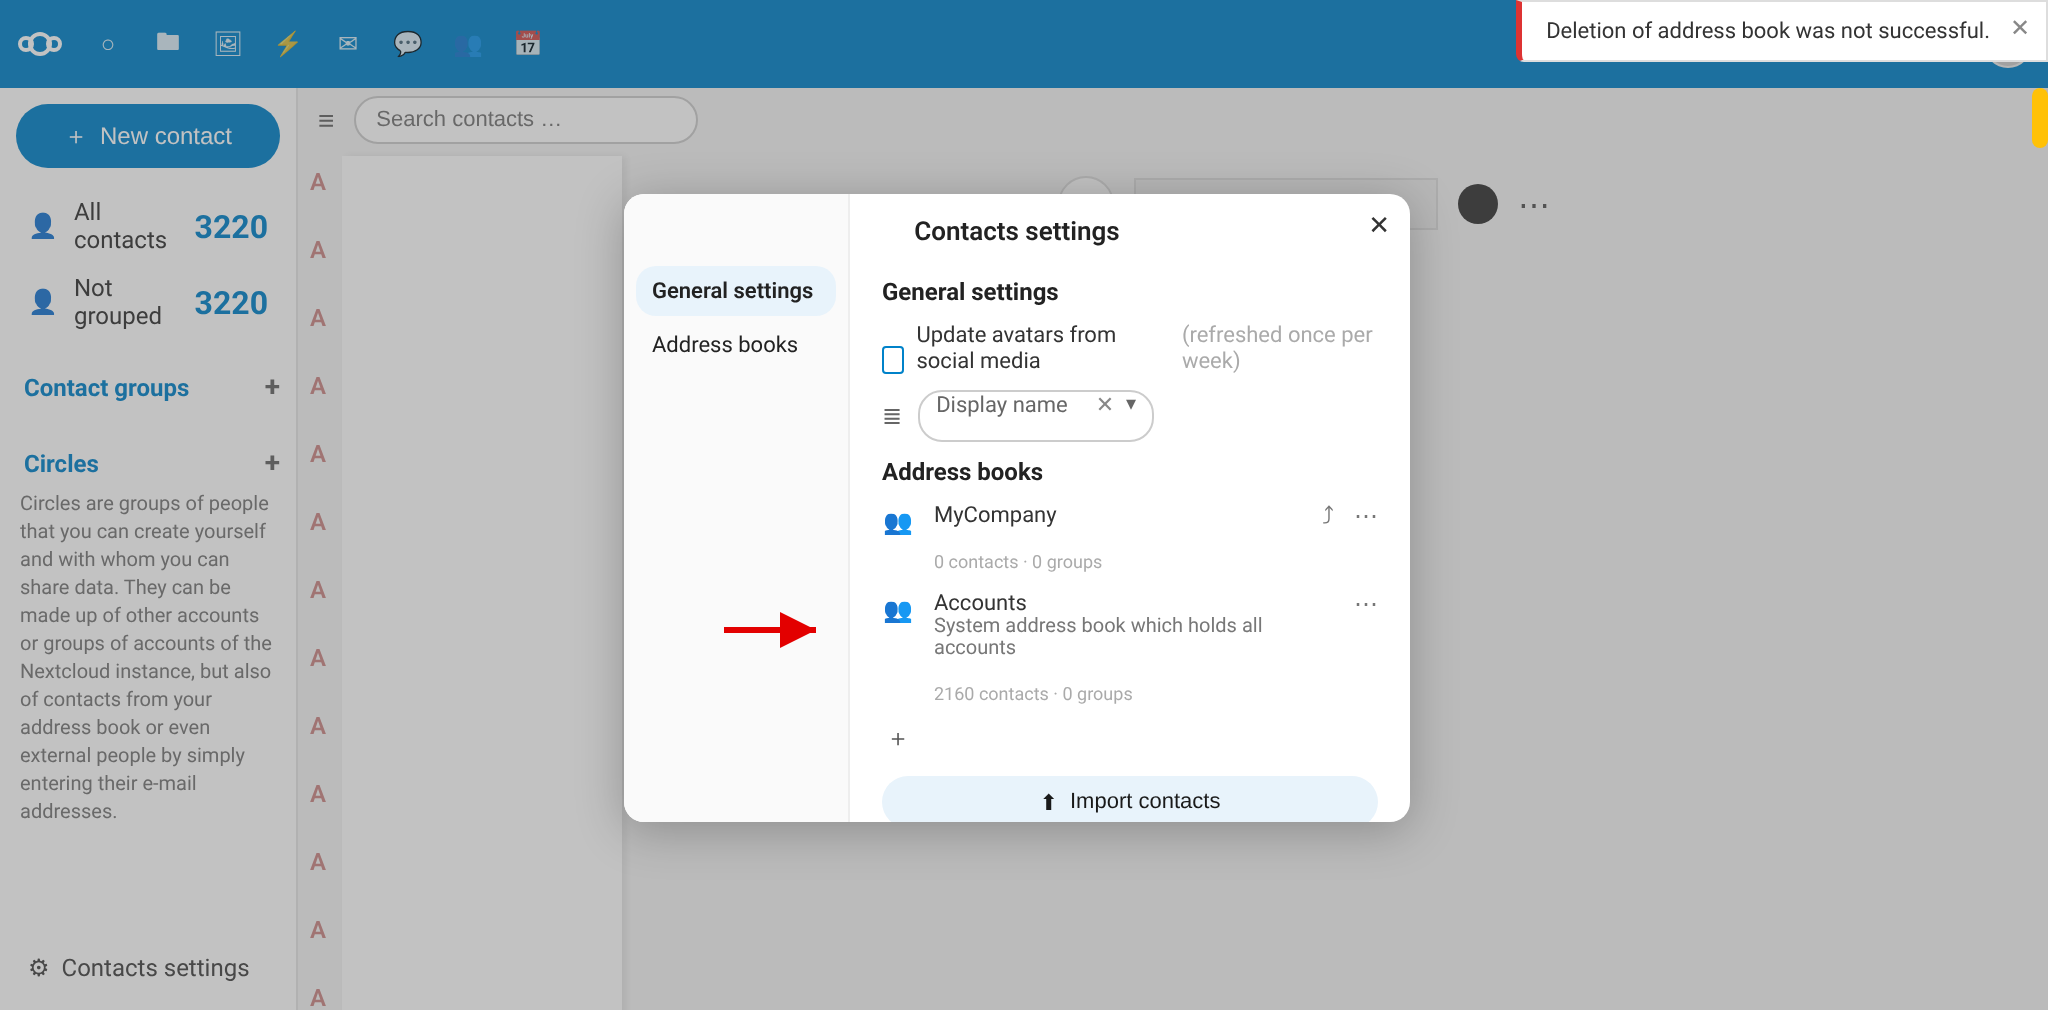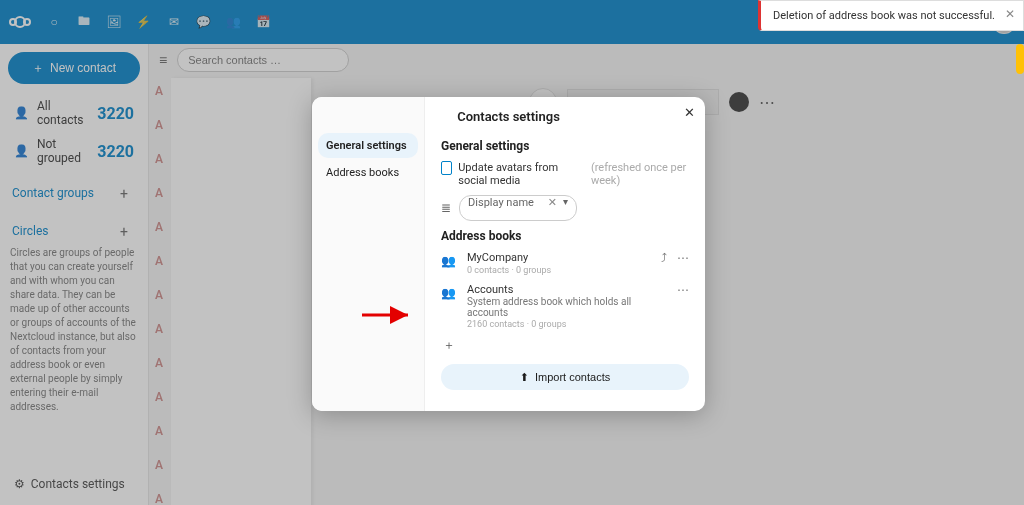--- a/index.html
+++ b/index.html
@@ -10,21 +10,21 @@
 .top-icons{display:flex;gap:14px;align-items:center;margin-left:6px}
 .top-icons span{opacity:.85;display:flex;align-items:center;justify-content:center;width:16px;height:16px}
 .top-right{margin-left:auto;display:flex;gap:14px;align-items:center}
 .avatar{width:22px;height:22px;border-radius:50%;background:#ccc;border:1px solid rgba(255,255,255,.6)}
 
 .app{display:flex;height:calc(100% - 44px);position:relative}
 .sidebar{width:132px;background:#fff;border-right:1px solid #e5e5e5;display:flex;flex-direction:column;padding:8px}
 .newbtn{background:#0082c9;color:#fff;border:none;border-radius:16px;height:32px;width:100%;display:flex;align-items:center;justify-content:center;gap:6px;font-size:12px;margin-bottom:10px;cursor:pointer}
 .side-item{display:flex;align-items:center;padding:5px 6px;border-radius:6px;gap:8px;color:#333}
 .side-item .cnt{margin-left:auto;font-size:16px;color:#0082c9;font-weight:700}
-.side-label{color:#0082c9;font-weight:400;margin:16px 12px 6px 4px;display:flex;}
+.side-label{color:#0082c9;font-weight:700;margin:16px 0 6px 4px;display:flex;align-items:center}
 .side-label .plus{margin-left:auto;color:#666;font-size:14px}
 .circles-text{font-size:10px;color:#777;line-height:1.4;padding:0 2px}
 .settings-footer{margin-top:auto;display:flex;align-items:center;gap:6px;color:#444;padding:6px;cursor:pointer}
 .content{flex:1;background:#f5f5f5;position:relative}
 .searchbar{display:flex;align-items:center;gap:6px;padding:4px 6px}
 .searchbar .hamb{color:#666;font-size:14px;padding:0 4px}
 .searchbar input{flex:0 0 150px;height:22px;border:1px solid #ccc;border-radius:12px;padding:0 10px;font-size:11px;outline:none}
 .bg-canvas{position:absolute;inset:34px 0 0 0}
 .lettercol{position:absolute;left:6px;top:0;bottom:0;width:14px;display:flex;flex-direction:column;gap:20px;color:#b0413e;font-weight:600;font-size:12px;padding-top:6px}
 .lettercol span{opacity:.6}
@@ -41,34 +41,34 @@
 .dim{position:absolute;inset:0;background:rgba(80,80,80,.35)}
 .modal{position:absolute;left:312px;top:97px;width:393px;height:314px;background:#fff;border-radius:10px;box-shadow:0 4px 24px rgba(0,0,0,.25);display:flex;overflow:hidden}
 .modal-close{position:absolute;right:10px;top:8px;color:#333;font-size:13px;cursor:pointer}
 .modal-nav{width:100px;background:#fafafa;border-right:1px solid #eee;padding:36px 6px 6px}
 .modal-nav div{padding:6px 8px;border-radius:10px;font-size:11px;margin-bottom:2px;cursor:pointer}
 .modal-nav .active{background:#e8f3fb;font-weight:600}
 .modal-body{flex:1;padding:12px 16px 10px;overflow:auto}
 .modal-title{position:absolute;top:12px;left:0;right:0;text-align:center;font-weight:600;font-size:13px}
 h3{font-size:12px;font-weight:700;margin:8px 0}
 h3.first{margin-top:30px}
-.chk-row{display:flex;align-items:flex-start;gap:6px;font-size:11px;color:#333;margin:6px 0}
+.chk-row{display:flex;align-items:flex-end;gap:6px;font-size:11px;color:#333;margin:6px 0}
 .chk{width:12px;height:12px;border:1.5px solid #0082c9;border-radius:2px;display:inline-block}
 .chk-row .muted{color:#aaa}
 .sort-row{display:flex;align-items:center;gap:8px;margin-top:8px}
 .sort-icon{color:#666}
 .select{border:1px solid #ccc;border-radius:12px;height:24px;display:flex;padding:0 8px;font-size:11px;color:#666;gap:6px;min-width:100px}
 .select .x{margin-left:auto;color:#888;font-size:11px}
 .select .caret{color:#666;font-size:10px}
 .ab-item{display:flex;align-items:flex-start;gap:10px;margin:8px 0}
 .ab-icon{width:16px;height:16px;display:flex;align-items:center;justify-content:center;color:#555;margin-top:2px}
 .ab-info{flex:1}
 .ab-name{font-size:11px;color:#333}
 .ab-desc{font-size:10px;color:#777}
-.ab-meta{font-size:9px;color:#aaa;margin-top:1px}
+.ab-meta{font-size:9px;color:#aaa;margin-top:13px}
 .ab-actions{display:flex;gap:10px;color:#777}
 .ab-actions span{cursor:pointer}
 .add-row{display:flex;align-items:center;gap:10px;margin-top:4px}
 .add-row .plus{color:#555;width:16px;text-align:center}
 .add-input{flex:1;border:1px solid #ccc;border-radius:12px;height:24px;padding:0 24px 0 10px;font-size:11px;position:relative}
 .add-input input{border:none;outline:none;width:100%;font-size:11px;background:transparent}
 .add-input .go{position:absolute;right:8px;top:4px;color:#555}
 .import-btn{margin-top:10px;width:100%;border:none;background:#e8f3fb;color:#1a1a1a;height:26px;border-radius:13px;font-size:11px;display:flex;align-items:center;justify-content:center;gap:6px;cursor:pointer}
 
 .arrow{position:absolute;left:362px;top:295px;width:60px;height:40px;pointer-events:none}

